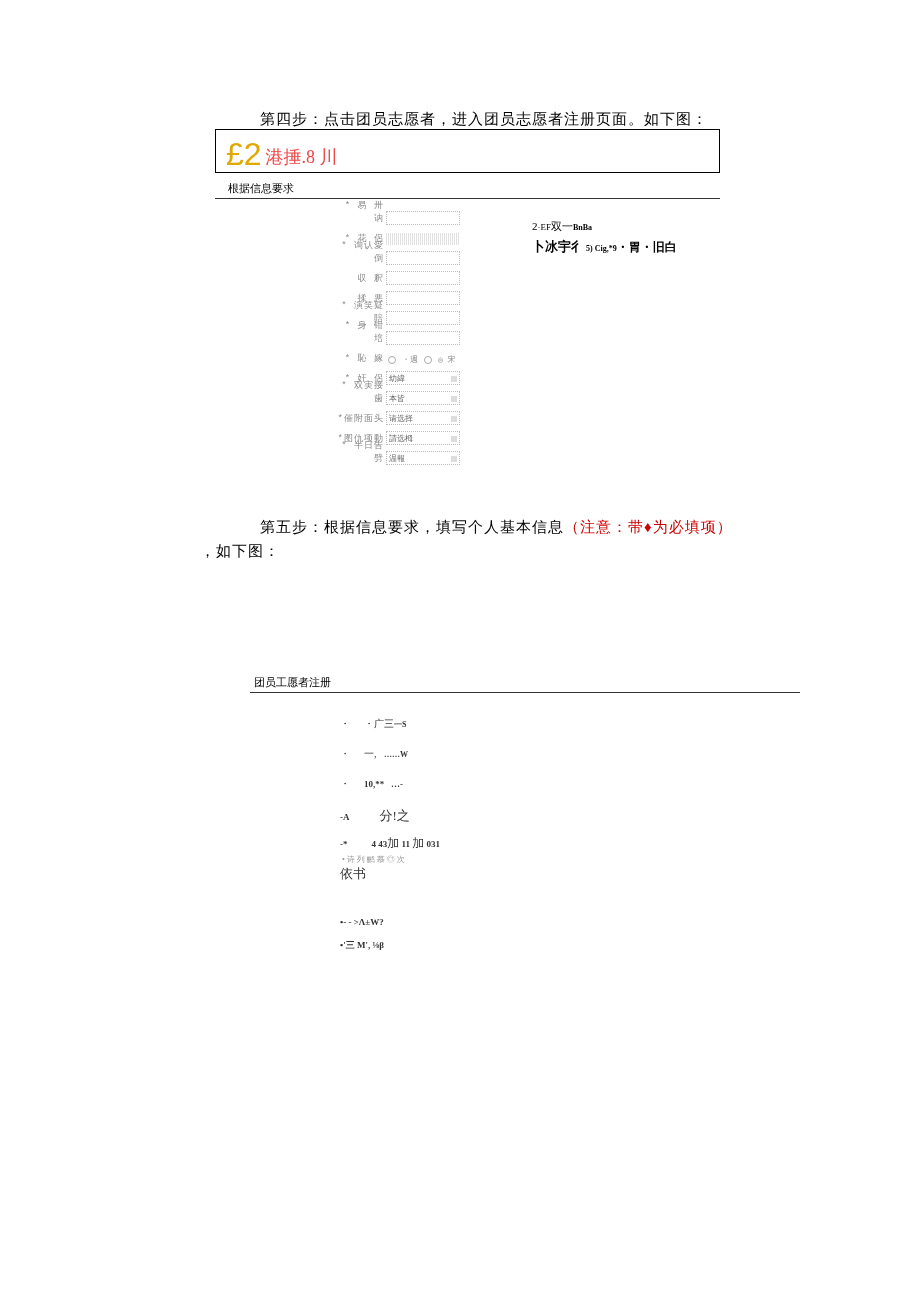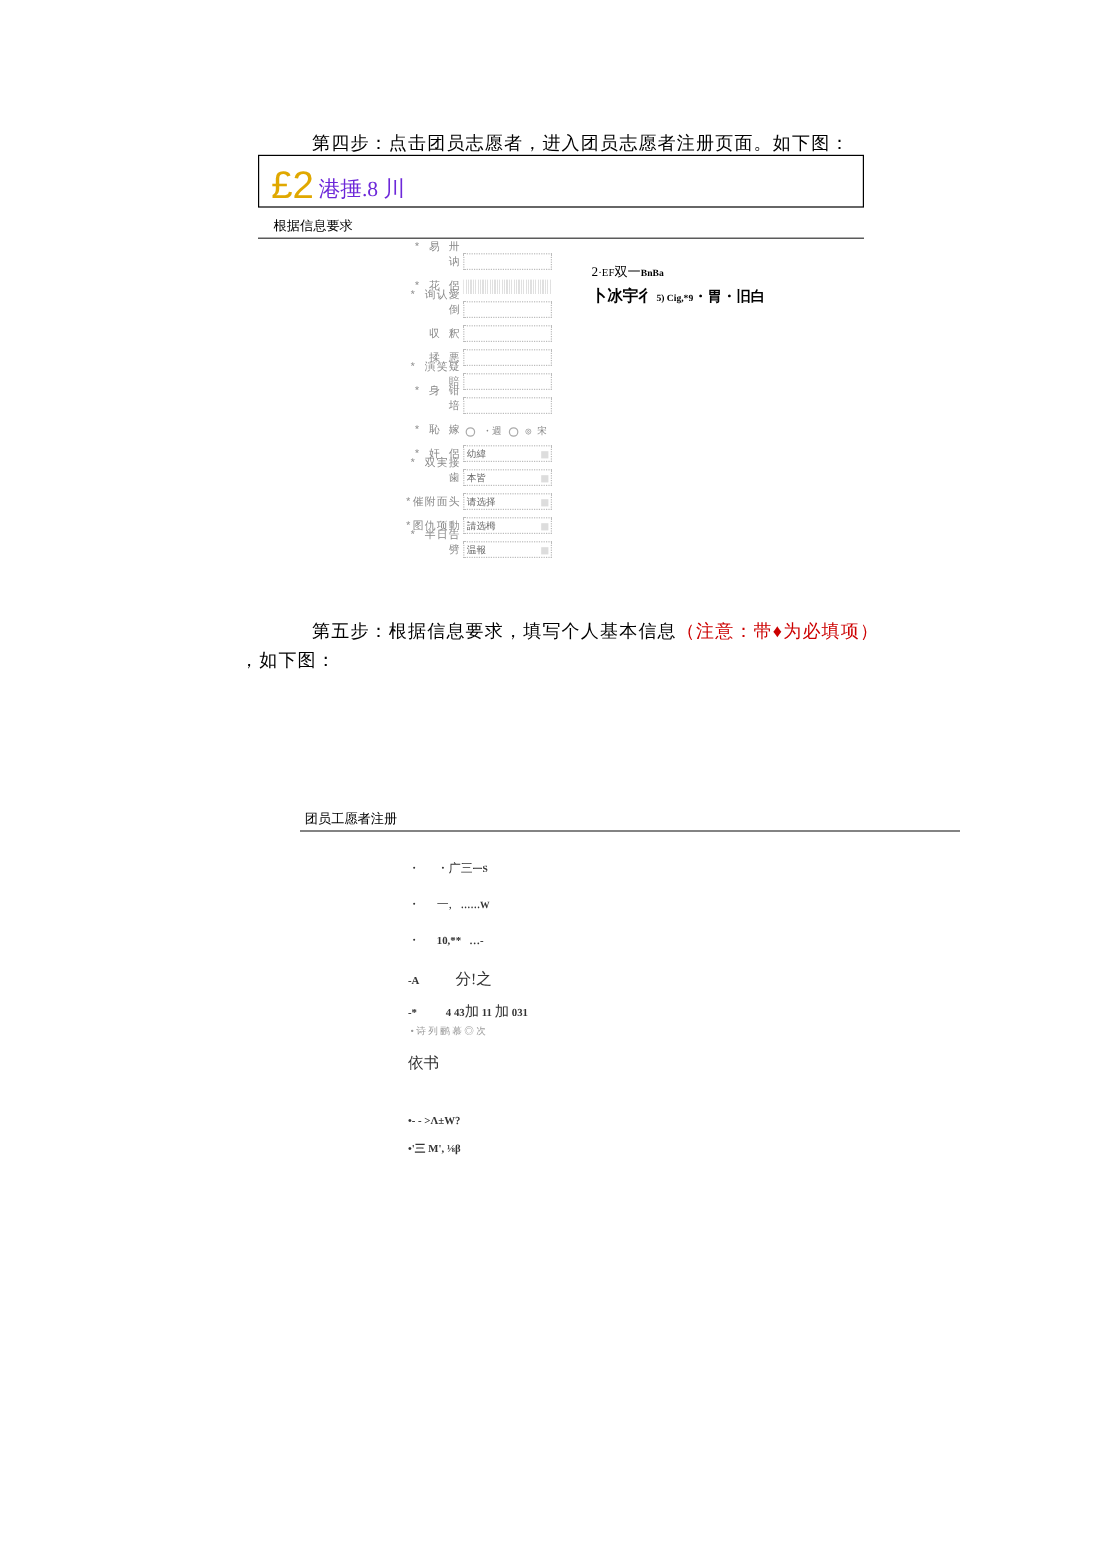--- a/index.html
+++ b/index.html
@@ -24,21 +24,21 @@
     display: flex;
     align-items: baseline;
   }
   .header-pound {
     color: #e0a800;
     font-size: 32px;
     font-family: Arial, sans-serif;
     font-weight: 400;
   }
   .header-cn {
-    color: #6d28d9;
+    color: #ef4444;
     font-size: 18px;
     margin-left: 4px;
     position: relative;
     top: -2px;
   }
   .section-label {
     font-size: 11px;
     margin-left: 228px;
     margin-top: 8px;
     padding-bottom: 2px;
@@ -114,21 +114,21 @@
     color: #888;
   }
   .radio-dot {
     width: 8px;
     height: 8px;
     border: 1px solid #aaa;
     border-radius: 50%;
     display: inline-block;
   }
   .side-notes {
-    margin-left: 33px;
+    margin-left: 72px;
     font-size: 11px;
   }
   .side-line1 { margin-top: 10px; }
   .side-line2 { margin-top: 4px; font-weight: bold; }
   .step5-block {
     margin-top: 46px;
     margin-left: 260px;
     font-size: 15px;
     letter-spacing: 1px;
     line-height: 1.6;
@@ -269,21 +269,21 @@
   <div class="f2row" style="margin-bottom:10px">
     <span class="f2text bold" style="font-size:9px">-A</span>
     <span style="margin-left:16px;font-size:13px">分!之</span>
   </div>
   <div class="f2row" style="margin-bottom:2px">
     <span class="f2text bold" style="font-size:9px">-*</span>
     <span style="margin-left:10px;font-size:9px;font-weight:bold">
       <span>4  43</span><span style="font-size:12px;font-weight:normal">加</span><span> 11 </span><span style="font-size:12px;font-weight:normal">加</span><span> 031</span>
     </span>
   </div>
-  <div class="tiny" style="margin-bottom:12px;margin-left:2px">• 诗     列  鹂 慕     ◎ 次</div>
+  <div class="tiny" style="margin-bottom:0;margin-left:2px">• 诗     列  鹂 慕     ◎ 次</div>
   <div class="f2row" style="margin-bottom:34px">
     <span style="font-size:13px">依书</span>
   </div>
   <div class="f2row" style="margin-bottom:12px">
     <span class="f2text bold" style="font-size:9px">•- - &gt;Λ±W?</span>
   </div>
   <div class="f2row">
     <span class="f2text bold" style="font-size:9px">•'三 M',   ⅛β</span>
   </div>
 </div>

